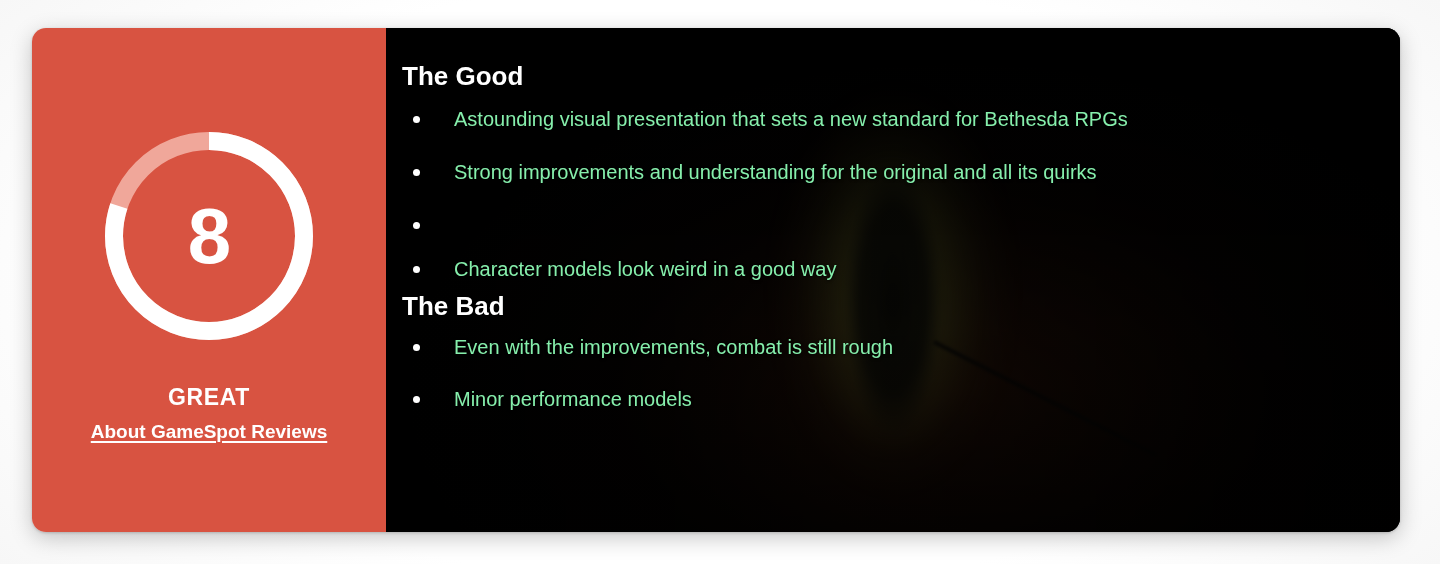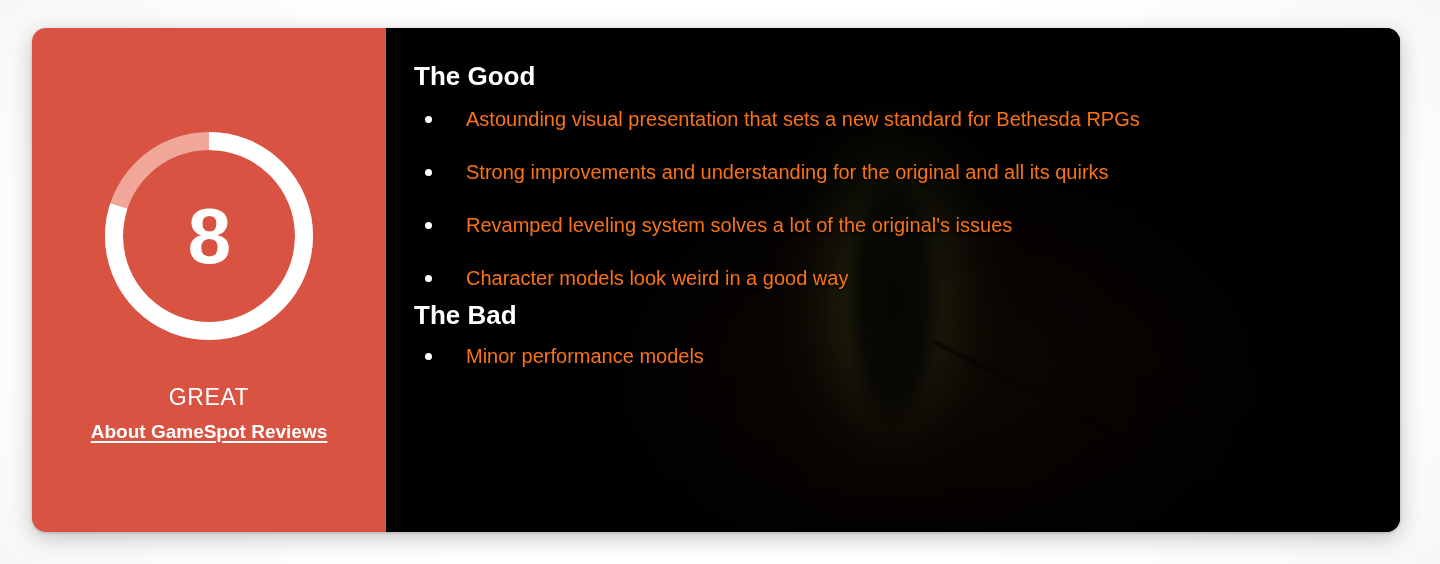--- a/index.html
+++ b/index.html
@@ -75,21 +75,21 @@
     font-size: 78px;
     font-weight: bold;
     color: #ffffff;
     letter-spacing: -1px;
     line-height: 1;
   }
 
   .score-label {
     margin-top: 44px;
     font-size: 23px;
-    font-weight: normal;
+    font-weight: bold;
     color: #ffffff;
     letter-spacing: 0.6px;
   }
 
   .about-link {
     margin-top: 10px;
     font-size: 19px;
     font-weight: bold;
     color: #ffffff;
     text-decoration: underline;
@@ -173,21 +173,21 @@
     position: absolute;
     inset: 0;
     background:
       linear-gradient(to bottom, rgba(0,0,0,0.90) 0%, rgba(0,0,0,0.55) 22%, rgba(0,0,0,0.45) 60%, rgba(0,0,0,0.70) 100%),
       linear-gradient(to right, rgba(0,0,0,0.95) 0%, rgba(0,0,0,0.62) 18%, rgba(0,0,0,0.30) 46%, rgba(0,0,0,0.55) 76%, rgba(0,0,0,0.88) 100%);
   }
 
   .content-inner {
     position: relative;
     z-index: 3;
-    padding: 34px 40px 20px 28px;
+    padding: 34px 40px 20px 16px;
   }
 
   .section-heading {
     font-size: 26px;
     font-weight: bold;
     color: #ffffff;
     line-height: 1.15;
     text-shadow: 0 1px 3px rgba(0,0,0,0.85);
   }
 
@@ -211,21 +211,21 @@
     height: 7px;
     border-radius: 50%;
     background: #ffffff;
     margin-left: 11px;
     margin-right: 34px;
     margin-top: 10px;
   }
 
   .bullet-text {
     font-size: 20px;
-    color: #f97316;
+    color: #86efac;
     line-height: 1.3;
     text-shadow: 0 1px 3px rgba(0,0,0,0.9);
   }
 
   .bad-list { margin-top: 12px; }
   .bad-list .bullet-item { margin-bottom: 26px; }
 </style>
 </head>
 <body>
 
@@ -267,31 +267,34 @@
         <li class="bullet-item">
           <span class="bullet-dot"></span>
           <span class="bullet-text">Astounding visual presentation that sets a new standard for Bethesda RPGs</span>
         </li>
         <li class="bullet-item">
           <span class="bullet-dot"></span>
           <span class="bullet-text">Strong improvements and understanding for the original and all its quirks</span>
         </li>
         <li class="bullet-item">
           <span class="bullet-dot"></span>
-          <span class="bullet-text">Revamped leveling system solves a lot of the original's issues</span>
         </li>
         <li class="bullet-item">
           <span class="bullet-dot"></span>
           <span class="bullet-text">Character models look weird in a good way</span>
         </li>
       </ul>
 
       <h2 class="section-heading bad">The Bad</h2>
 
       <ul class="bullet-list bad-list">
+        <li class="bullet-item">
+          <span class="bullet-dot"></span>
+          <span class="bullet-text">Even with the improvements, combat is still rough</span>
+        </li>
         <li class="bullet-item">
           <span class="bullet-dot"></span>
           <span class="bullet-text">Minor performance models</span>
         </li>
       </ul>
 
     </div>
   </div>
 </div>
 

